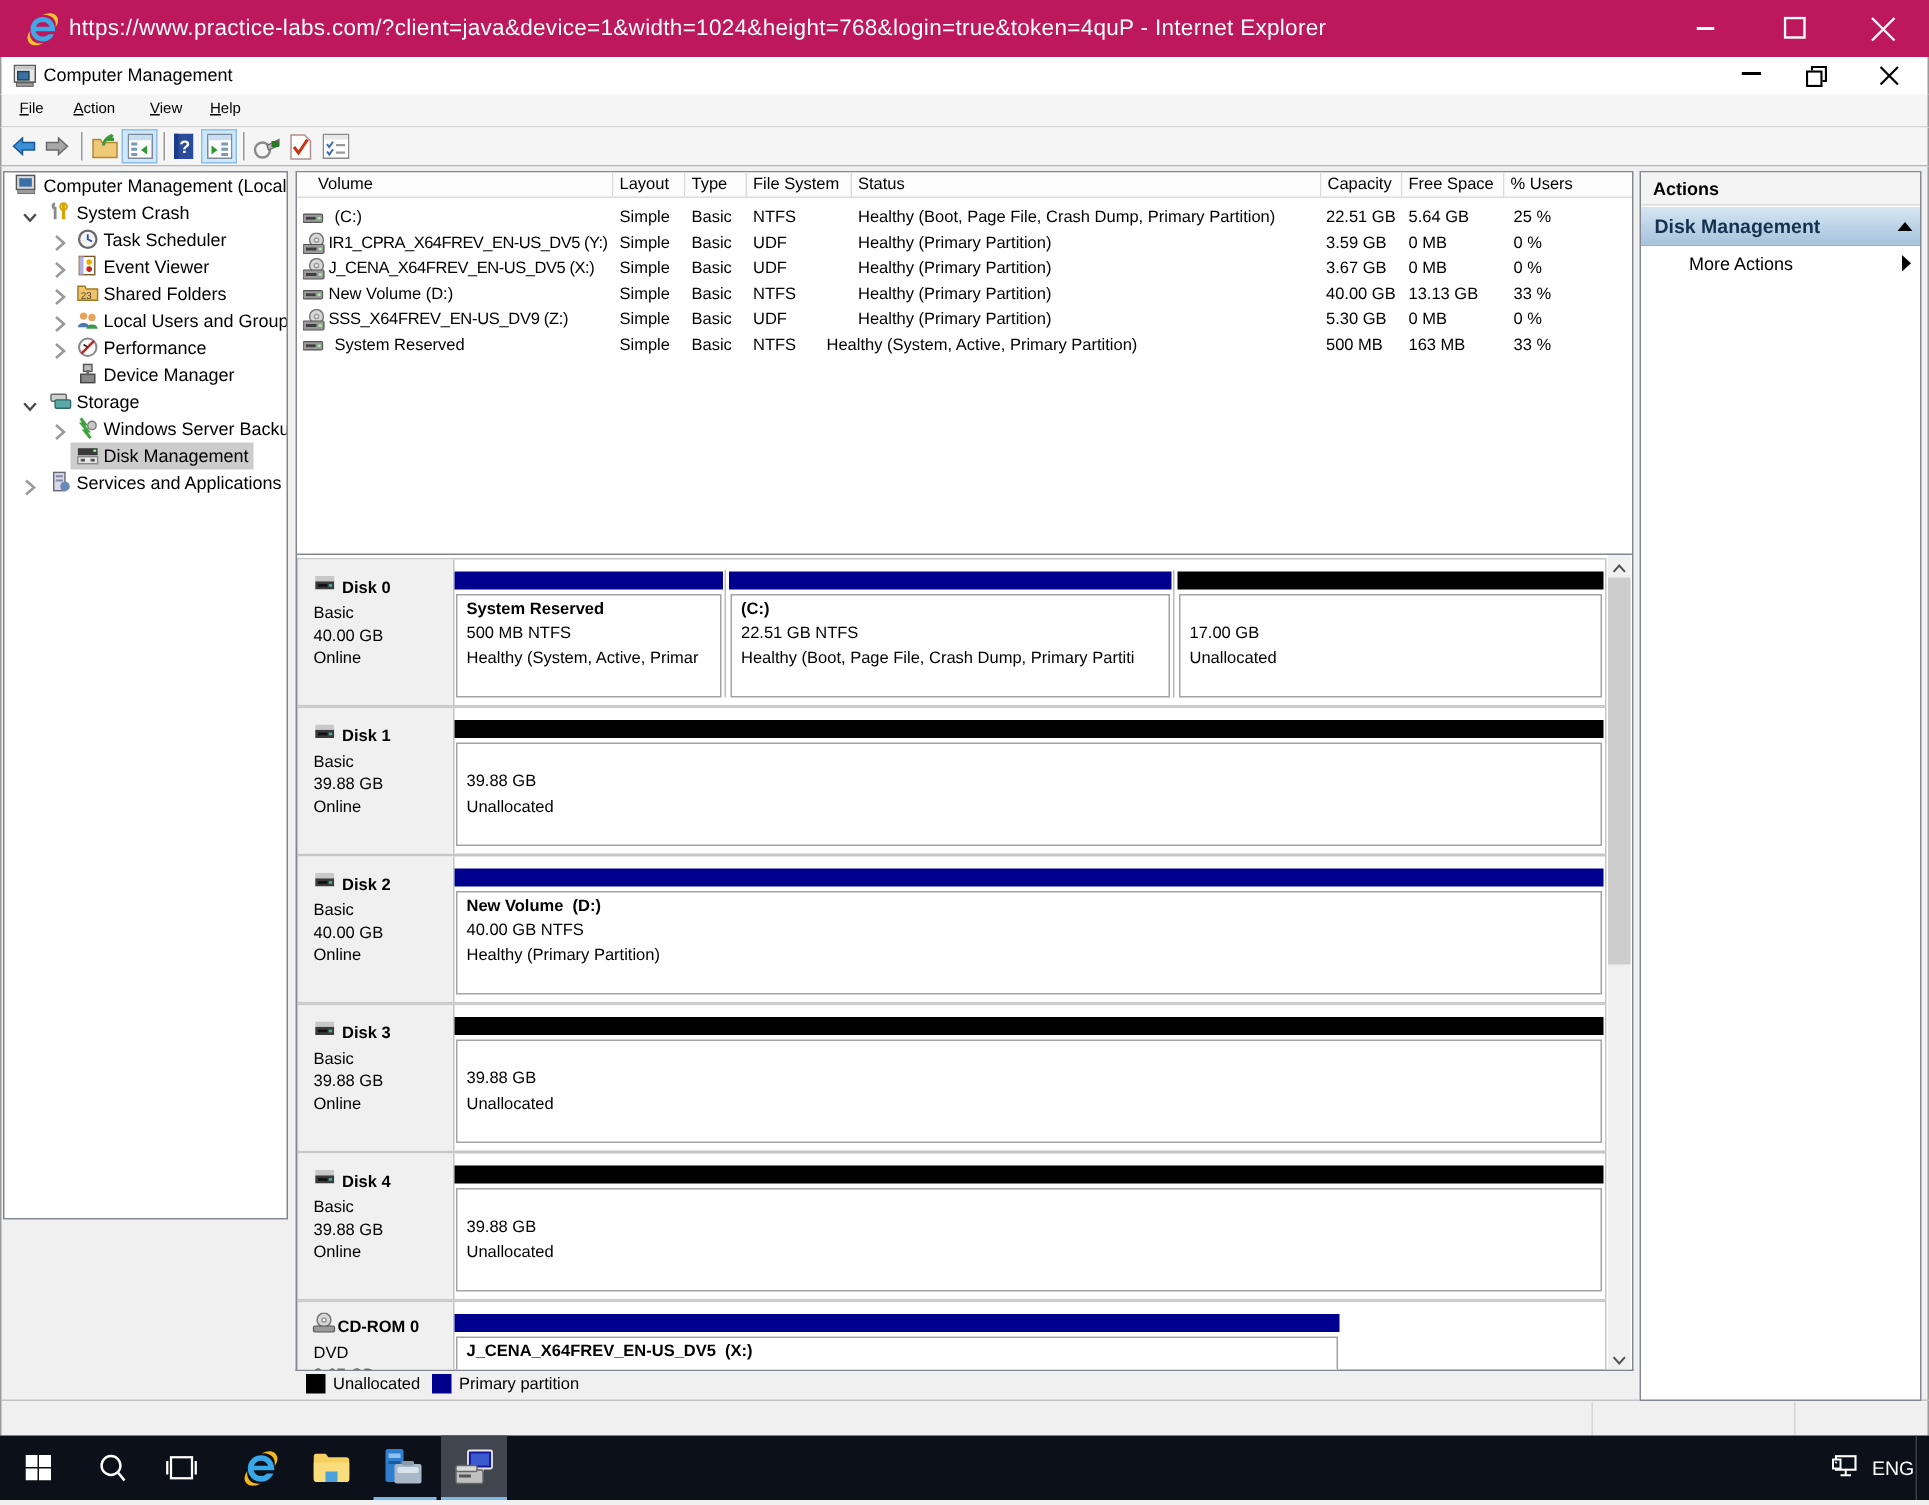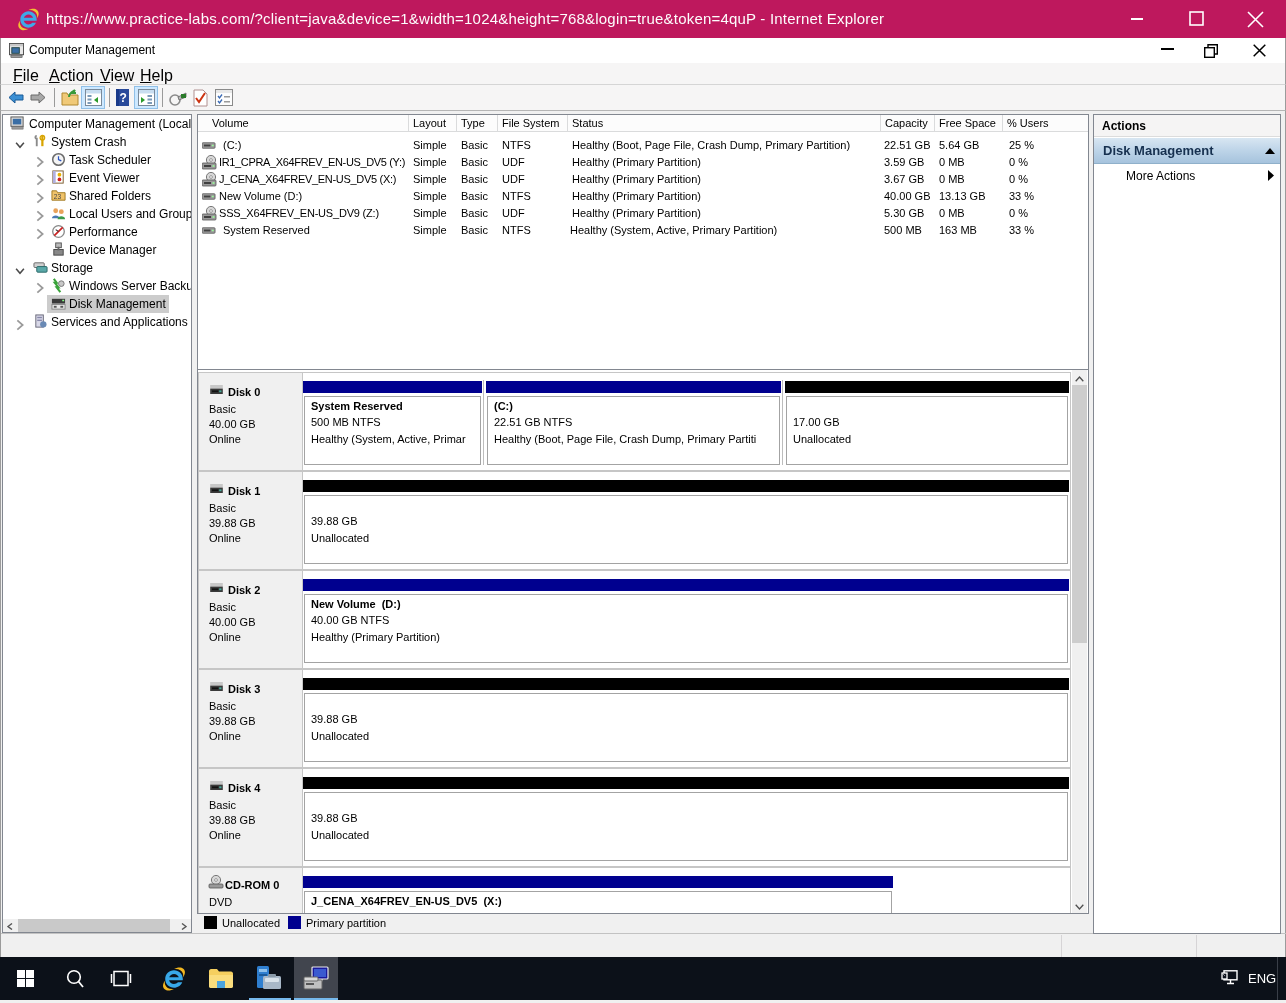--- a/index.html
+++ b/index.html
@@ -9,31 +9,31 @@
 
 
 #iebar { position:absolute; left:0; top:0; width:1286px; height:38px; background:#be185d; }
 #ieurl { position:absolute; left:46px; top:10px; font-size:15px; color:#fdfdfd; letter-spacing:0.2px; }
 .iebtn { position:absolute; top:0; width:18px; height:38px; color:#fff; } .iebtn svg { display:block; }
 
 
 #cmtitle { position:absolute; left:0; top:38px; width:1286px; height:25px; background:#ffffff; border-left:1px solid #9b9b9b; border-right:1px solid #9b9b9b; }
 #cmtitle .txt { position:absolute; left:28px; top:5px; font-size:12px; color:#000; }
 #menubar { position:absolute; left:0; top:63px; width:1286px; height:22px; background:#f6f5f5; border-bottom:1px solid #d5d5d5; border-left:1px solid #9b9b9b; border-right:1px solid #9b9b9b;}
-.menuitem { position:absolute; top:4px; font-size:16px; color:#000; }
+.menuitem { position:absolute; top:4px; font-size:10px; color:#000; }
 .menuitem u { text-decoration:underline; }
 #toolbar { position:absolute; left:0; top:85px; width:1286px; height:26px; background:#f6f5f5; border-bottom:1px solid #b5b5b5; border-left:1px solid #9b9b9b; border-right:1px solid #9b9b9b;}
 .tbsep { position:absolute; top:3px; width:1px; height:19px; background:#9a9a9a; }
 .tbsel { position:absolute; top:1px; width:24px; height:23px; background:#cde8ff; border:1px solid #90c0e8; }
 
 
 #content { position:absolute; left:0; top:111px; width:1286px; height:846px; background:#f0f0f0; border-left:1px solid #9b9b9b; border-right:1px solid #9b9b9b; }
 
 
-#tree { position:absolute; left:1px; top:3px; width:190px; height:819px; background:#fff; border:1px solid #828790; overflow:hidden; }
+#tree { position:absolute; left:1px; top:3px; width:190px; height:699px; background:#fff; border:1px solid #828790; overflow:hidden; }
 .trow { position:absolute; left:0; height:18px; font-size:12px; color:#000; white-space:nowrap; }
 .trow .lbl { position:absolute; top:2px; }
 .tarr { position:absolute; top:3px; width:10px; height:12px; color:#8a8a8a; font-size:10px; }
 .ticon { position:absolute; top:1px; width:15px; height:15px; }
 
 
 #listpane { position:absolute; left:196px; top:3px; width:892px; height:256px; background:#fff; border:1px solid #828790; }
 .hcell { position:absolute; top:0; height:17px; background:#fcfcfc; border-right:1px solid #dadbdc; border-bottom:1px solid #dadbdc; font-size:11px; color:#000; padding:2px 0 0 4px; }
 .vrow { position:absolute; left:0; width:890px; height:17px; font-size:11px; color:#000; }
 .vc { position:absolute; top:2px; white-space:nowrap; }
@@ -412,21 +412,21 @@
     <div class="vrow" style="top:107px">
       <span class="ticon" style="left:4px;top:2px"><svg width="15" height="13" viewBox="0 0 16 14">
             <rect x="0" y="4" width="14" height="6" rx="1" fill="#9a9a9a" stroke="#555" stroke-width="0.8"></rect>
             <rect x="2" y="6" width="7" height="2" fill="#404040"></rect>
             <rect x="10.5" y="6.2" width="2" height="1.6" fill="#9f9"></rect>
           </svg></span>
       <span class="vc" style="left:25px">System Reserved</span>
         <span class="vc" style="left:215px">Simple</span>
         <span class="vc" style="left:263px">Basic</span>
         <span class="vc" style="left:304px">NTFS</span>
-        <span class="vc" style="left:372px">Healthy (System, Active, Primary Partition)</span>
+        <span class="vc" style="left:353px">Healthy (System, Active, Primary Partition)</span>
         <span class="vc" style="left:686px">500 MB</span>
         <span class="vc" style="left:741px">163 MB</span>
         <span class="vc" style="left:811px">33 %</span>
     </div>
   </div>
 
   <div id="diskpane">
 
     <div class="drow" style="top:2px">
       <div class="dlabel">

